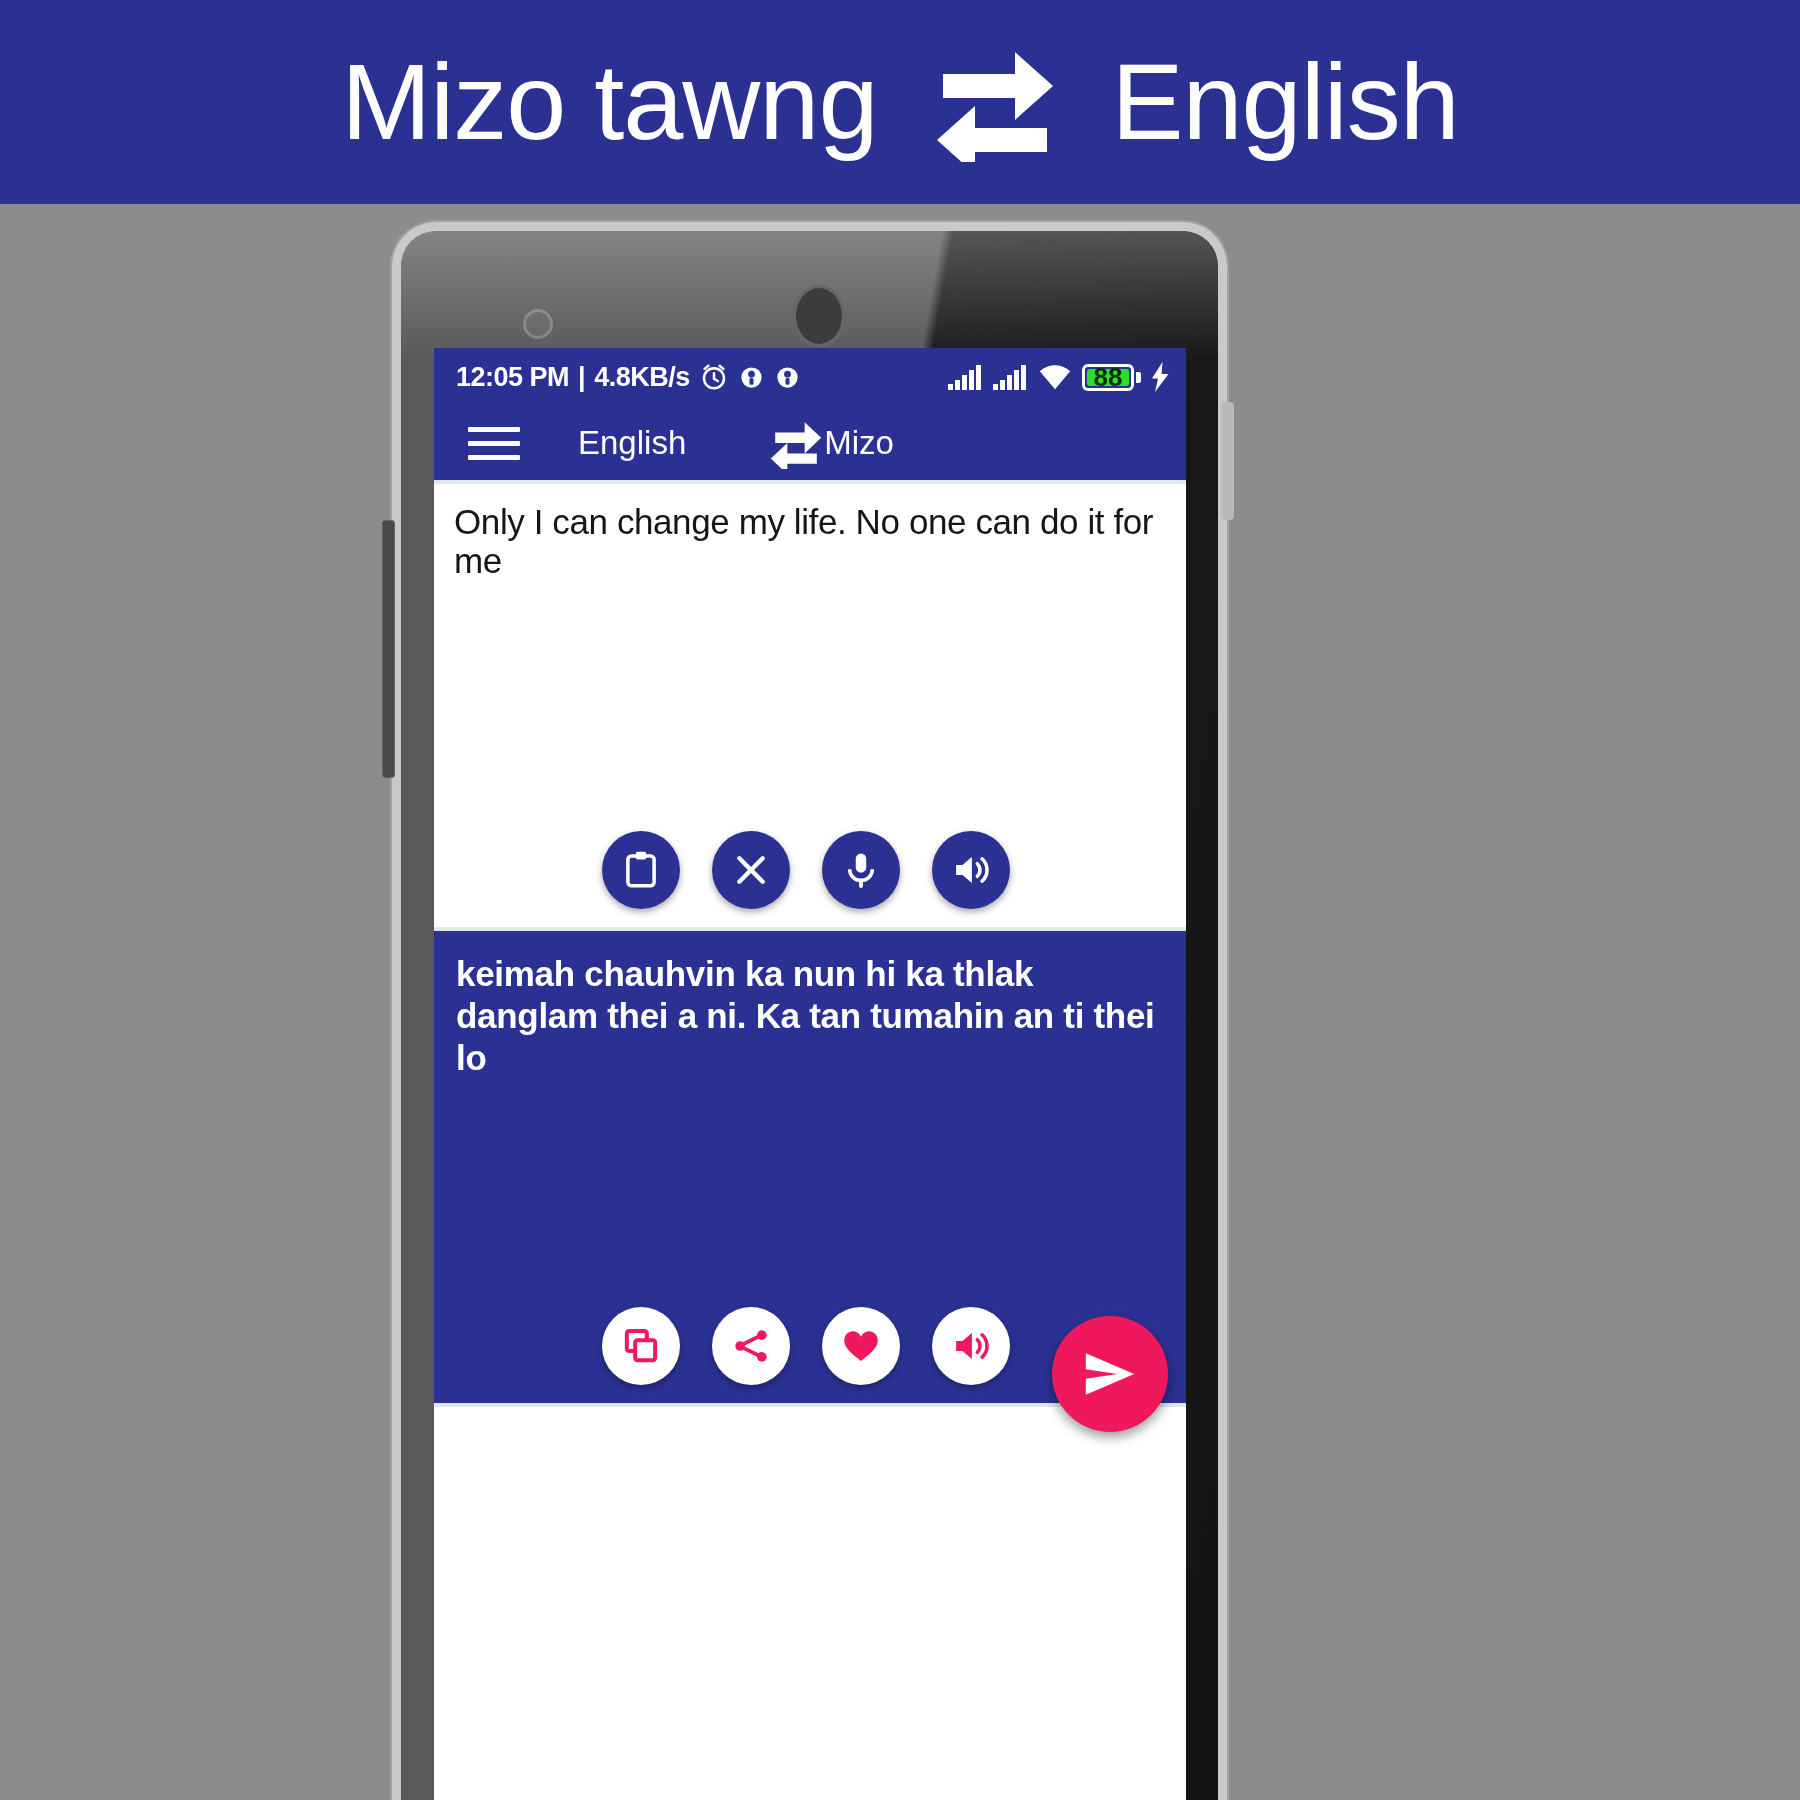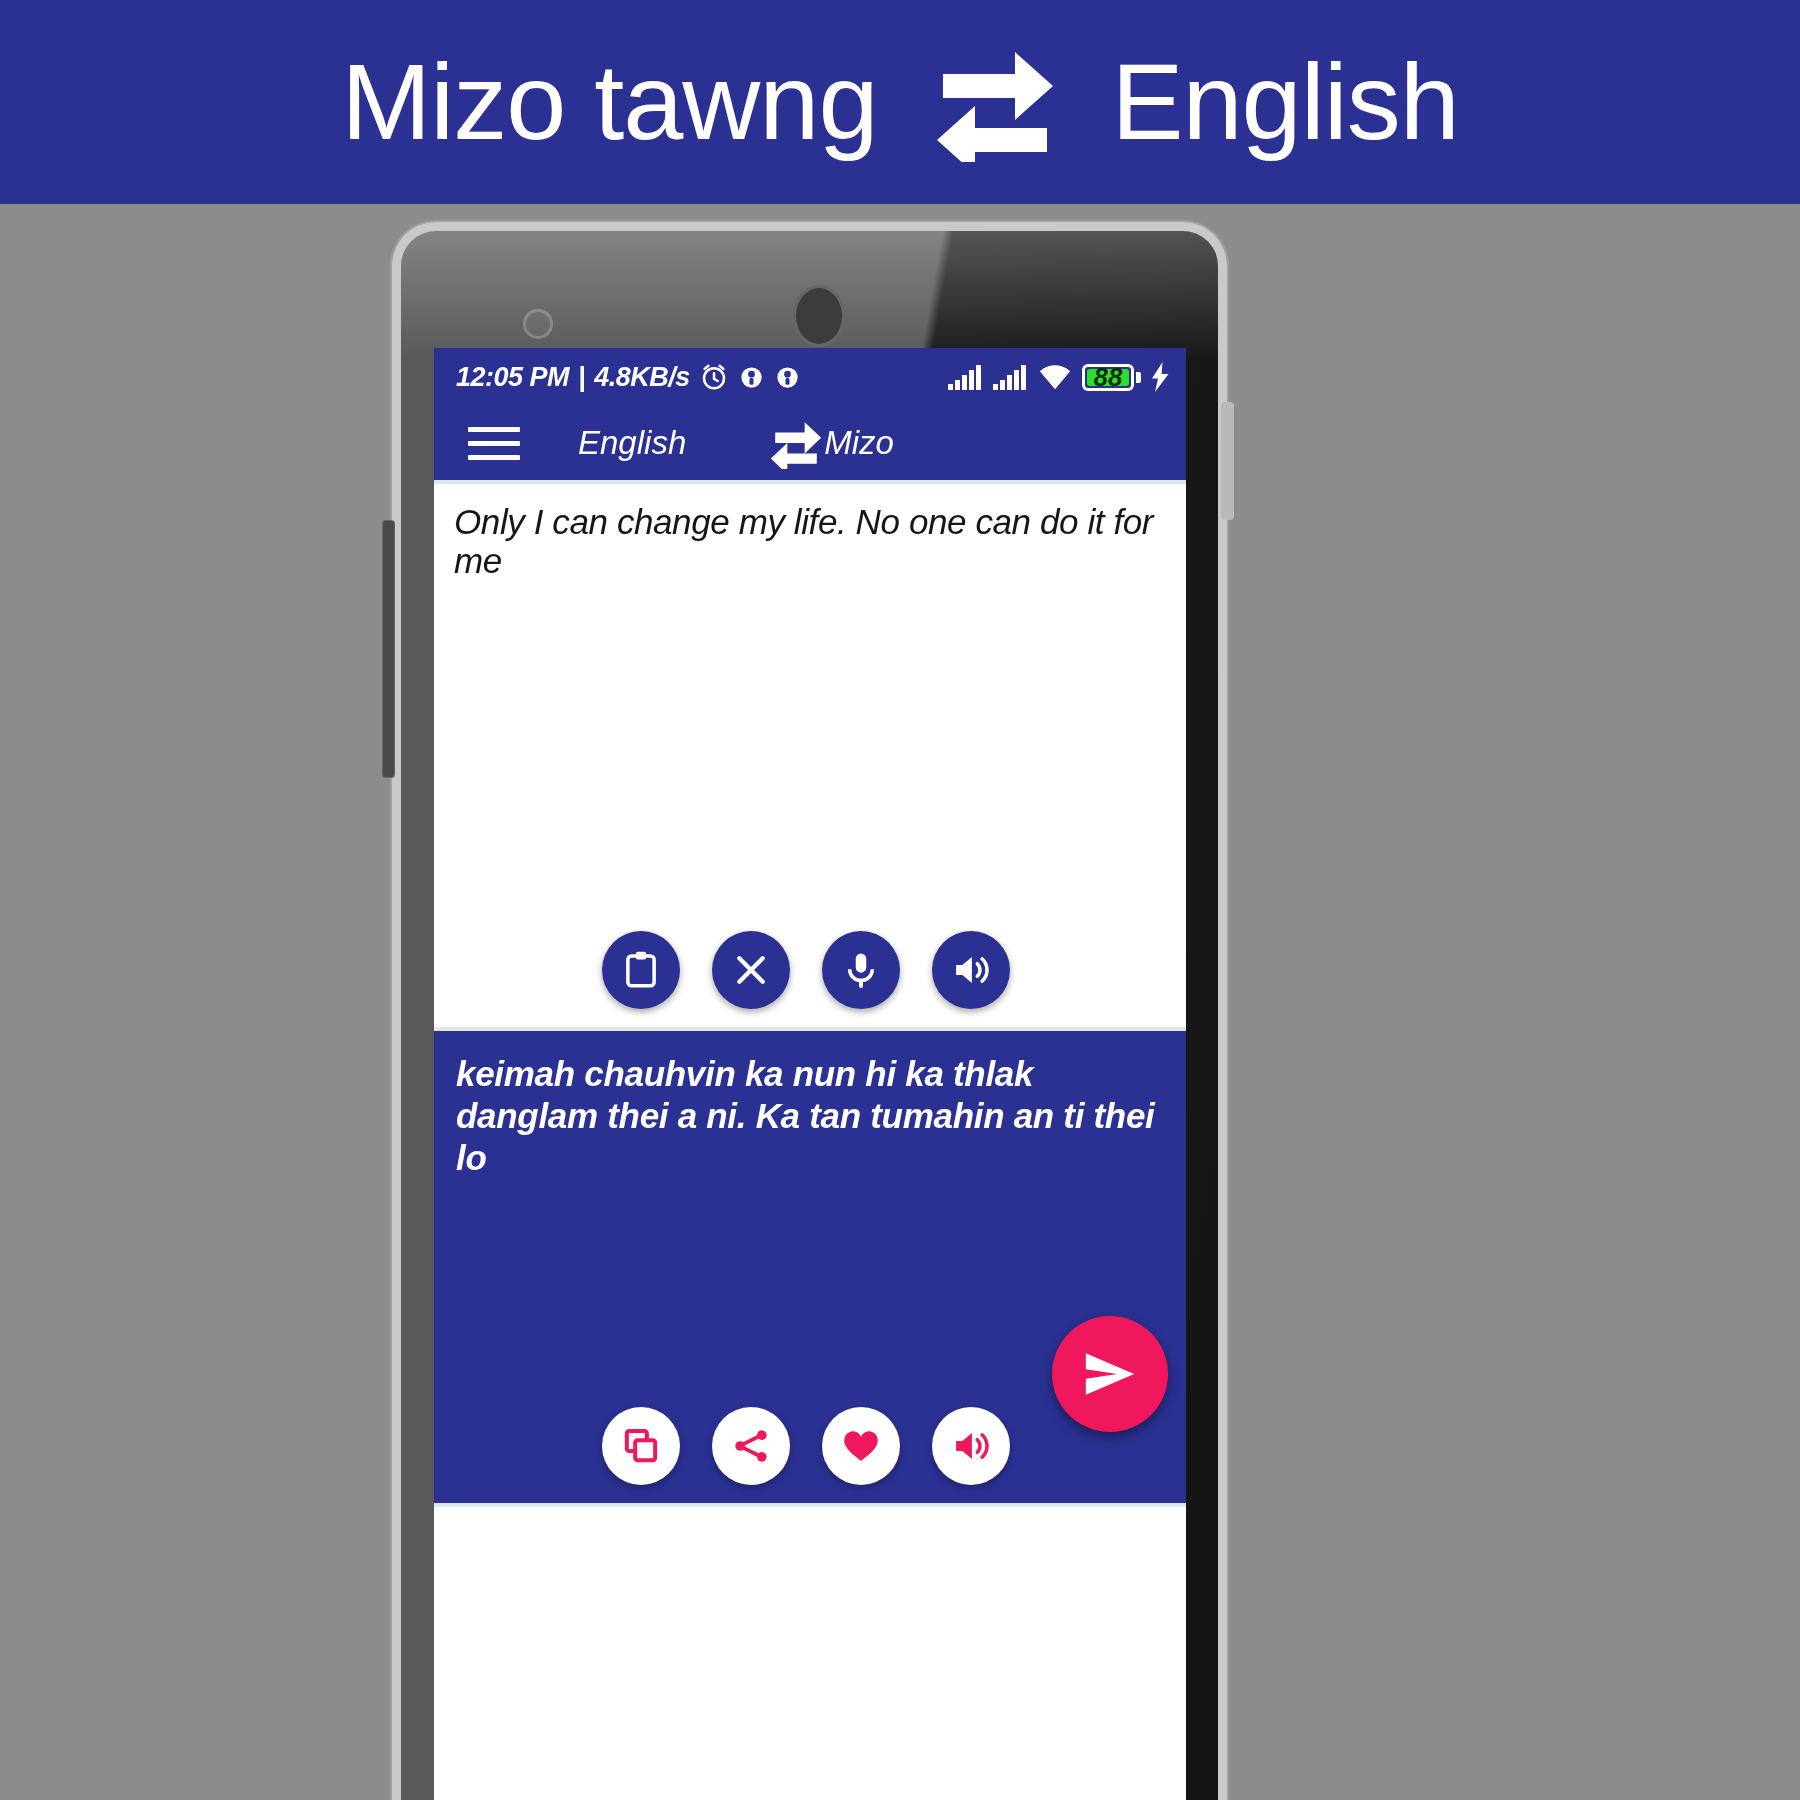--- a/index.html
+++ b/index.html
@@ -70,21 +70,20 @@
     width: 13px; height: 118px; border-radius: 4px;
     background: #b9b9b9;
   }
 
   
   .screen {
     position: absolute; left: 434px; top: 348px;
     width: 752px; height: 1452px;
     background: #ffffff;
     overflow: hidden;
-    font-style: italic;
   }
 
   
   .statusbar {
     height: 58px; width: 100%;
     background: #2b3193;
     display: flex; align-items: center;
     padding: 0 14px 0 22px;
     color: #ffffff;
   }
@@ -121,21 +120,21 @@
   .hamburger { width: 52px; margin-left: 34px; display: flex; flex-direction: column; gap: 9px; cursor: pointer; }
   .hamburger span { display: block; height: 5px; background: #ffffff; border-radius: 1px; }
   .lang-label { font-size: 33px; white-space: nowrap; }
   .lang-src { margin-left: 58px; }
   .lang-tgt { }
   .tb-swap { width: 56px; height: 52px; margin-left: 82px; display: block; }
 
   
   .src-panel {
     position: relative;
-    height: 551px; width: 100%;
+    height: 451px; width: 100%;
     background: #ffffff;
     border-top: 4px solid #dfe9e9;
     border-bottom: 4px solid #dfe9e9;
   }
   .src-text {
     padding: 18px 20px 0 20px;
     font-size: 35px;
     line-height: 1.12;
     color: #161616;
     letter-spacing: -.4px;

